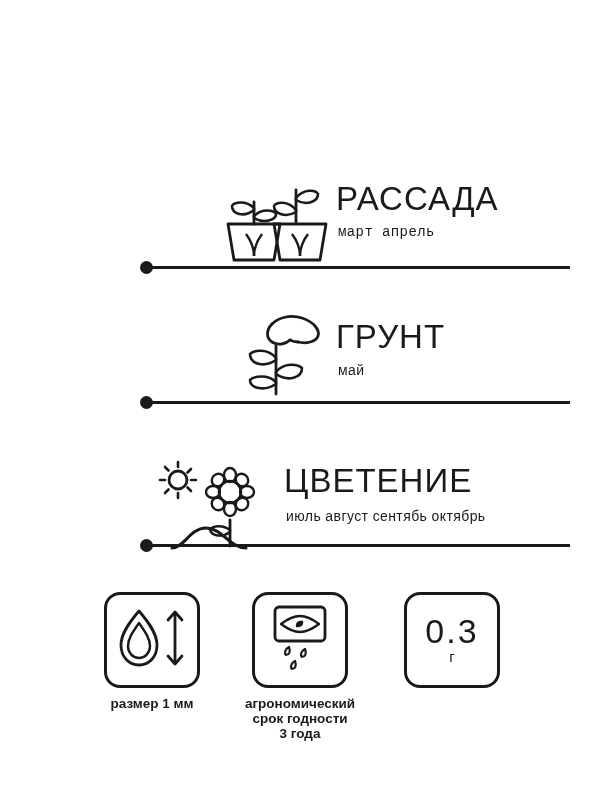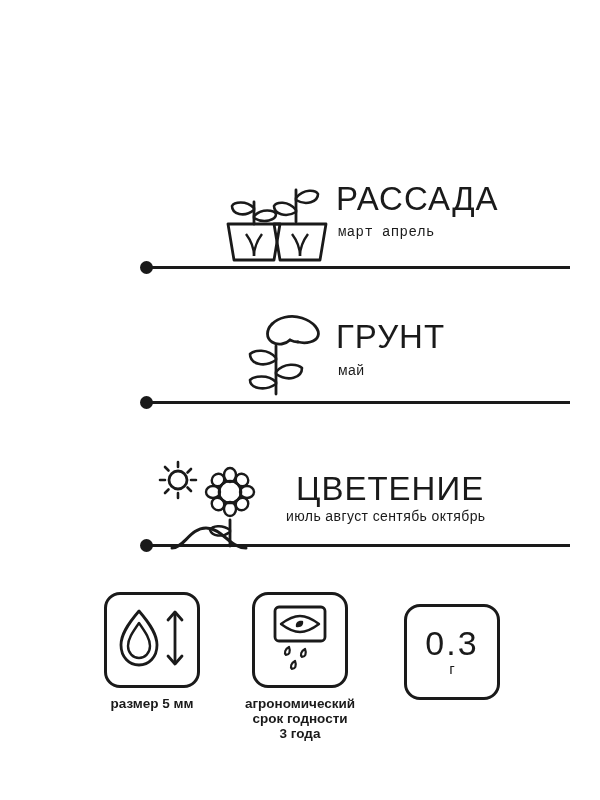--- a/index.html
+++ b/index.html
@@ -194,58 +194,58 @@
           <ellipse cx="68" cy="54" rx="6.5" ry="6" transform="rotate(45 68 54)"></ellipse>
           <ellipse cx="92" cy="54" rx="6.5" ry="6" transform="rotate(-45 92 54)"></ellipse>
         </g>
 
         <path d="M80 70 L80 96" stroke="#1a1a1a" stroke-width="2.8" stroke-linecap="round"></path>
         <path d="M80 80 C72 74 62 76 60 80 C62 86 72 88 80 82 Z" stroke="#1a1a1a" stroke-width="2.4" fill="none" stroke-linejoin="round"></path>
 
         <path d="M22 98 C34 98 40 78 56 78 C72 78 80 98 96 98" stroke="#1a1a1a" stroke-width="3" fill="none" stroke-linecap="round"></path>
       </svg>
     </div>
-    <div class="stage-title" style="left:284px; top:24px;margin-left:12px;">ЦВЕТЕНИЕ</div>
+    <div class="stage-title" style="left:284px; top:16px;">ЦВЕТЕНИЕ</div>
     <div class="stage-months" style="left:286px; top:62px;">июль  август  сентябь  октябрь</div>
     <div class="stage-dot" style="left:140px; top:93px;"></div>
     <div class="stage-line" style="left:150px; top:98px; width:420px;"></div>
   </div>
 
   <div class="cards">
 
     <div class="card" style="left:104px; top:0px;">
       <span>
         <svg width="74" height="66" viewBox="0 0 74 66" fill="none" xmlns="http://www.w3.org/2000/svg">
           <path d="M24 6 C12 20 6 30 6 40 C6 52 14 60 24 60 C34 60 42 52 42 40 C42 30 36 20 24 6 Z" stroke="#1a1a1a" stroke-width="2.8" fill="none" stroke-linejoin="round"></path>
           <path d="M24 18 C17 28 13 34 13 41 C13 48 18 53 24 53 C30 53 35 48 35 41 C35 34 31 28 24 18 Z" stroke="#1a1a1a" stroke-width="2.4" fill="none" stroke-linejoin="round"></path>
           <path d="M60 8 L60 58" stroke="#1a1a1a" stroke-width="2.8" stroke-linecap="round"></path>
           <path d="M53 15 L60 7 L67 15" stroke="#1a1a1a" stroke-width="2.8" fill="none" stroke-linecap="round" stroke-linejoin="round"></path>
           <path d="M53 51 L60 59 L67 51" stroke="#1a1a1a" stroke-width="2.8" fill="none" stroke-linecap="round" stroke-linejoin="round"></path>
         </svg>
       </span>
     </div>
-    <div class="card-caption" style="left:84px; top:104px; width:136px;">размер 5 мм</div>
+    <div class="card-caption" style="left:84px; top:104px; width:136px;">размер 1 мм</div>
 
     <div class="card" style="left:252px; top:0px;">
       <span>
         <svg width="66" height="70" viewBox="0 0 66 70" fill="none" xmlns="http://www.w3.org/2000/svg">
           <rect x="8" y="4" width="50" height="34" rx="4" stroke="#1a1a1a" stroke-width="2.8" fill="none"></rect>
           <path d="M33 13 C25 13 18 18 14 21 C18 24 25 29 33 29 C41 29 48 24 52 21 C48 18 41 13 33 13 Z" stroke="#1a1a1a" stroke-width="2.4" fill="none" stroke-linejoin="round"></path>
           <path d="M36 18 C31 17 28 20 29 24 C34 25 37 22 36 18 Z" fill="#1a1a1a"></path>
           <path d="M22 44 C18 46 17 50 19 52 C22 52 24 49 22 44 Z" stroke="#1a1a1a" stroke-width="2.2" fill="none" stroke-linejoin="round"></path>
           <path d="M38 46 C34 48 33 52 35 54 C38 54 40 51 38 46 Z" stroke="#1a1a1a" stroke-width="2.2" fill="none" stroke-linejoin="round"></path>
           <path d="M28 58 C24 60 23 64 25 66 C28 66 30 63 28 58 Z" stroke="#1a1a1a" stroke-width="2.2" fill="none" stroke-linejoin="round"></path>
         </svg>
       </span>
     </div>
     <div class="card-caption" style="left:222px; top:104px; width:156px;">агрономический
 срок годности
 3 года</div>
 
-    <div class="card" style="left:404px; top:12px;">
+    <div class="card" style="left:404px; top:0px;">
       <div>
         <div class="weight-text">0.3</div>
         <span class="weight-unit">г</span>
       </div>
     </div>
 
   </div>
 </div>
 
 </body></html>

